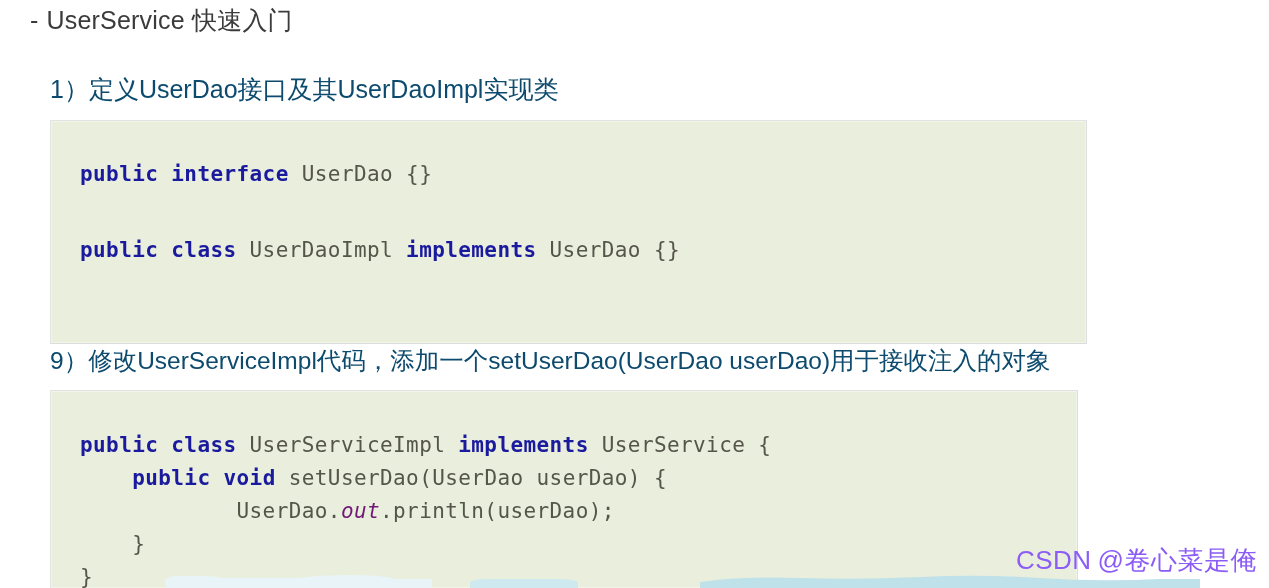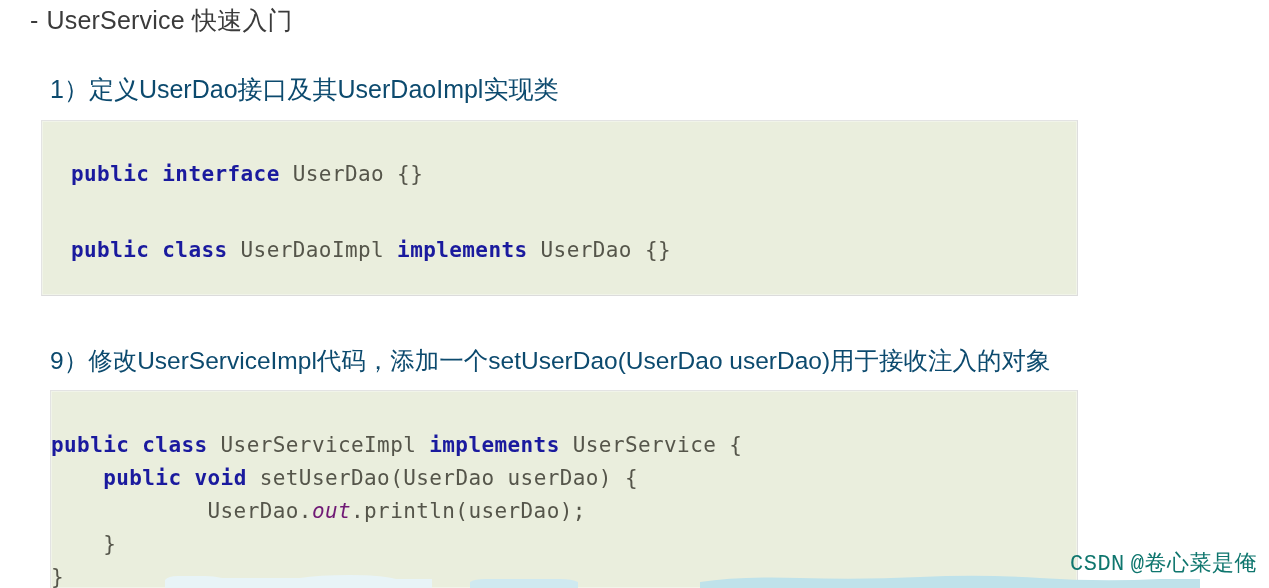--- a/index.html
+++ b/index.html
@@ -53,45 +53,45 @@
     position: absolute;
     background: #eaeedd;
     border: 1px solid #e3e3e3;
     border-right-color: #dedede;
     border-bottom-color: #dcdcdc;
     box-shadow: 0 0 0 1px rgba(255,255,255,0.35) inset;
     font-family: "DejaVu Serif", "Liberation Serif", serif;
     overflow: hidden;
   }
   #code-block-1 {
-    left: 41px;
+    left: 50px;
     top: 120px;
     width: 1037px;
-    height: 176px;
+    height: 224px;
   }
   #code-block-2 {
     left: 50px;
     top: 390px;
     width: 1028px;
     height: 198px;
     border-bottom: none;
   }
 
   .code-line {
     white-space: pre;
     font-family: "DejaVu Sans Mono", "Liberation Mono", monospace;
     font-size: 21px;
     color: #55554a;
     letter-spacing: 0.4px;
   }
   #code-block-1 .code-line { padding-left: 29px; }
   #code-block-1 .code-line.line-0 { margin-top: 41px; }
   #code-block-1 .code-line.line-1 { margin-top: 52px; }
 
-  #code-block-2 .code-line { line-height: 33px; }
+  #code-block-2 .code-line { padding-left: 29px; line-height: 33px; }
   #code-block-2 .code-line.line-0 { margin-top: 38px; }
 
   .kw {
     color: #1a1a9e;
     font-weight: bold;
   }
   .ident { color: #55554a; }
   .field {
     color: #701a75;
     font-weight: normal;
@@ -106,23 +106,23 @@
     width: 1269px;
     height: 18px;
     pointer-events: none;
   }
 
   
   .watermark {
     position: absolute;
     right: 12px;
     bottom: 10px;
-    font-size: 22px;
-    color: #0f766e;
-    font-family: Liberation Mono, monospace;
+    font-size: 26px;
+    color: #8b5cf6;
+    font-family: Liberation Sans, sans-serif;
     white-space: nowrap;
     letter-spacing: 0.5px;
   }
   .watermark .wm-brand { margin-right: 6px; }
 </style>
 </head>
 <body>
 
 <div class="slide-title">
   <span class="dash">-</span><span>UserService 快速入门</span>

